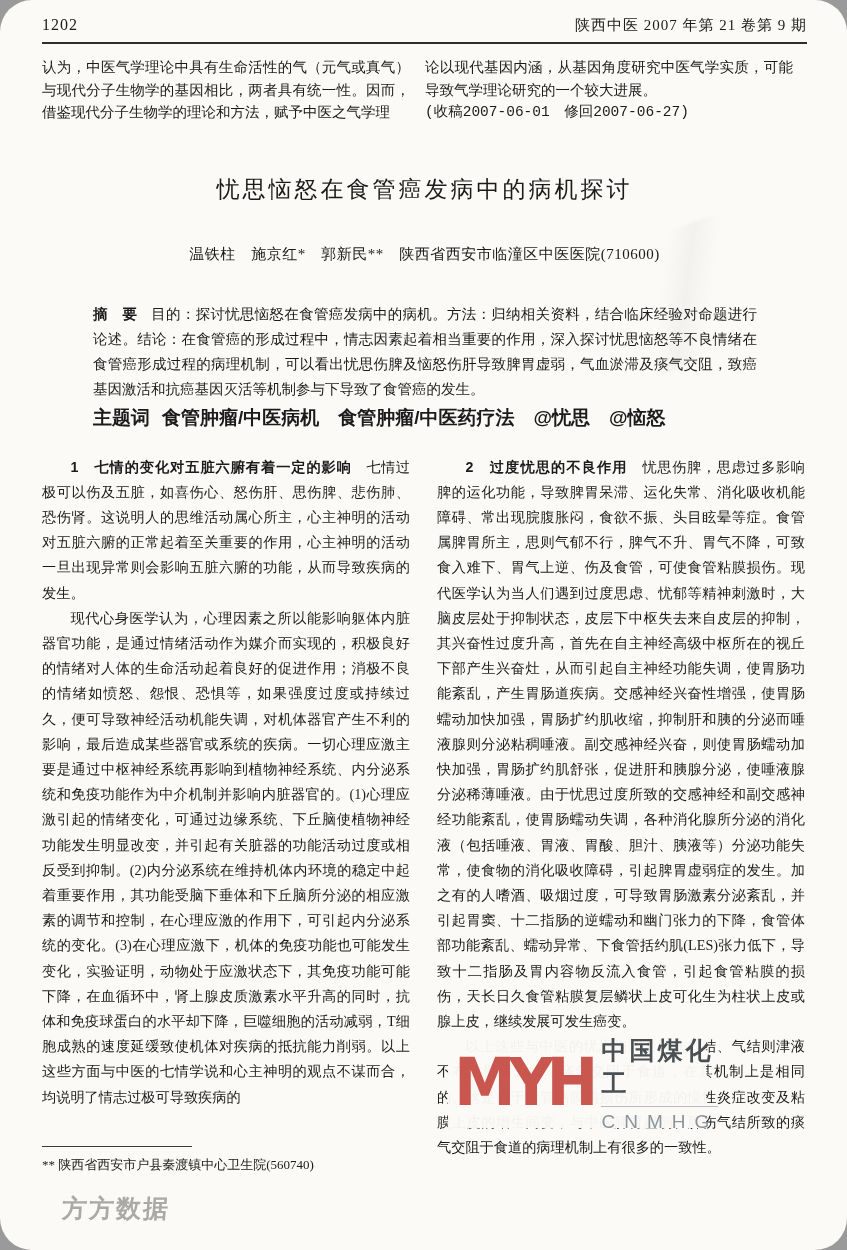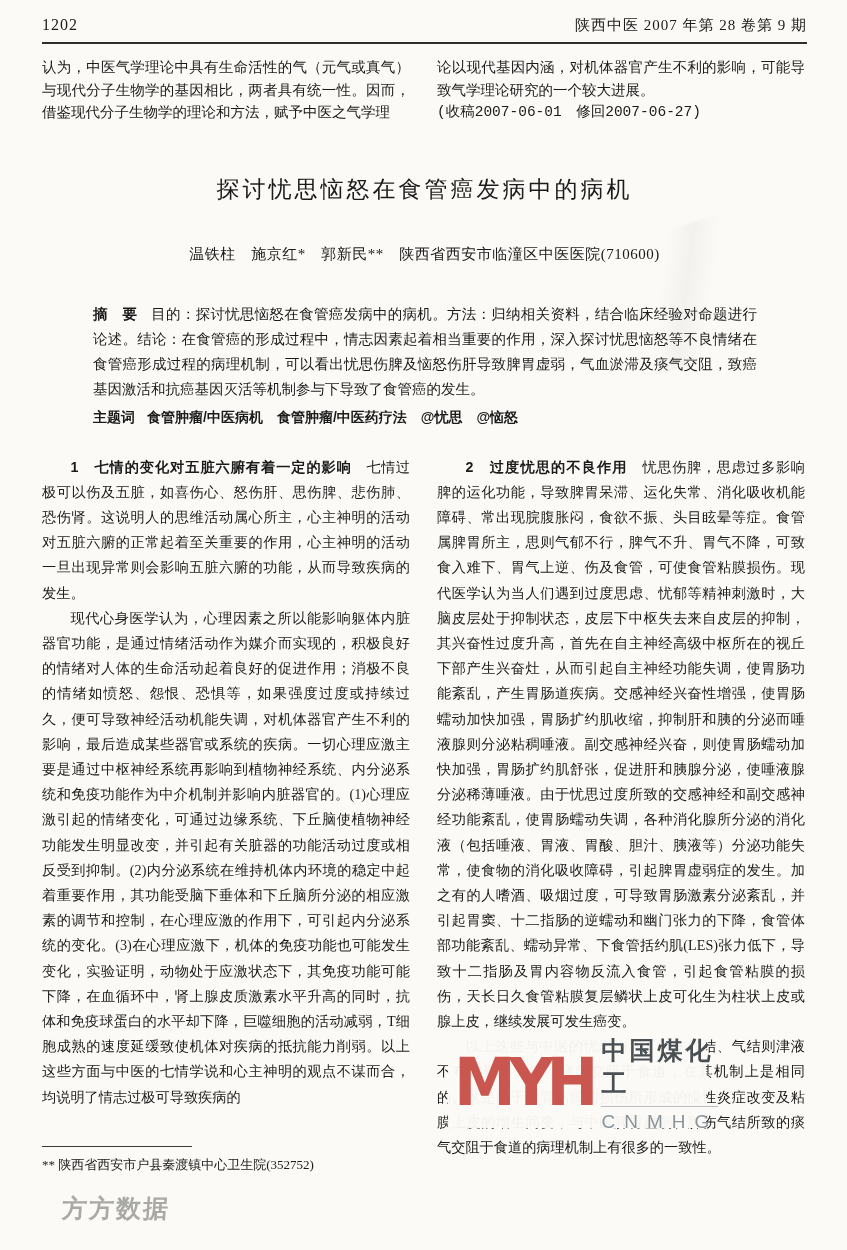--- a/index.html
+++ b/index.html
@@ -1,54 +1,55 @@
 <!DOCTYPE html>
 <html lang="zh"><head>
 <meta charset="utf-8">
 <style>
   * { margin:0; padding:0; box-sizing:border-box; }
   html,body { background:#9a9a9a; }
   .page {
     position:relative; width:847px; height:1250px; margin:0 auto;
     background:#fbfaf6; color:#1b1b1b; overflow:hidden;
     font-family:"Liberation Serif","DejaVu Serif",serif;
+    border-radius:32px;
   }
   .inner { position:absolute; left:42px; right:40px; top:0; }
 
   
   .header {
     display:flex; justify-content:space-between; align-items:baseline;
     padding-top:16px; padding-bottom:7px; border-bottom:2px solid #2e2e2e;
     font-size:16px;
   }
   .header .pageno { letter-spacing:1px; }
   .header .issue { font-size:15px; letter-spacing:1px; }
 
   
-  .prev { display:flex; gap:27px; margin-top:12px; font-size:14.5px; line-height:22.5px; }
+  .prev { display:flex; gap:15px; margin-top:12px; font-size:14.5px; line-height:22.5px; }
   .pcol { width:368px; text-align:justify; text-justify:inter-ideograph; }
   .dates { text-align:left;font-family:Liberation Mono, monospace; }
 
   
   .title {
     margin-top:50px; text-align:center; font-size:23px; letter-spacing:3px;
     font-weight:500;
   }
   .authors { margin-top:40px; text-align:center; font-size:15px; letter-spacing:0.5px; }
 
   
   .abstract {
     margin:38px 50px 0 51px; font-size:14.5px; line-height:25px;
     text-align:justify; text-justify:inter-ideograph;
   }
   .abslabel, .kwlabel, .kwtext, .phead {
     font-family:"Liberation Sans","DejaVu Sans",sans-serif; font-weight:bold;
   }
   .abslabel { margin-right:14px;margin-top:20px; }
-  .keywords { margin:3px 50px 0 51px; font-size:14px; line-height:25px; }
+  .keywords { margin:3px 50px 0 51px; font-size:19px; line-height:25px; }
   .kwlabel { margin-right:12px; }
 
   
   .body { display:flex; gap:27px; margin-top:25px; height:722px; overflow:hidden;
           font-size:14.2px; line-height:25.2px; }
   .col { width:368px; display:flex; flex-direction:column; }
   .paras { flex:0 0 auto; }
   .para { text-align:justify; text-justify:inter-ideograph; text-indent:2em; }
   .para.noindent { text-indent:0; }
   .phead { letter-spacing:0.5px; }
@@ -92,55 +93,55 @@
   }
 </style>
 </head>
 <body>
 
 <div class="page">
   <div class="inner">
 
     <div class="header">
       <span class="pageno">1202</span>
-      <span class="issue">陕西中医 2007 年第 28 卷第 9 期</span>
+      <span class="issue">陕西中医 2007 年第 21 卷第 9 期</span>
     </div>
 
     <div class="prev">
       <div class="pcol">
         <span>认为，中医气学理论中具有生命活性的气（元气或真气）与现代分子生物学的基因相比，两者具有统一性。因而，借鉴现代分子生物学的理论和方法，赋予中医之气学理</span>
       </div>
       <div class="pcol">
-        <span>论以现代基因内涵，对机体器官产生不利的影响，可能导致气学理论研究的一个较大进展。</span>
+        <span>论以现代基因内涵，从基因角度研究中医气学实质，可能导致气学理论研究的一个较大进展。</span>
         <div class="dates">(收稿2007-06-01　修回2007-06-27)</div>
       </div>
     </div>
 
-    <div class="title">探讨忧思恼怒在食管癌发病中的病机</div>
+    <div class="title">忧思恼怒在食管癌发病中的病机探讨</div>
 
     <div class="authors">温铁柱　施京红*　郭新民**　陕西省西安市临潼区中医医院(710600)</div>
 
     <div class="abstract">
       <span class="abslabel">摘　要</span><span>目的：探讨忧思恼怒在食管癌发病中的病机。方法：归纳相关资料，结合临床经验对命题进行论述。结论：在食管癌的形成过程中，情志因素起着相当重要的作用，深入探讨忧思恼怒等不良情绪在食管癌形成过程的病理机制，可以看出忧思伤脾及恼怒伤肝导致脾胃虚弱，气血淤滞及痰气交阻，致癌基因激活和抗癌基因灭活等机制参与下导致了食管癌的发生。</span>
     </div>
 
     <div class="keywords">
       <span class="kwlabel">主题词</span><span class="kwtext">食管肿瘤/中医病机　食管肿瘤/中医药疗法　@忧思　@恼怒</span>
     </div>
 
     <div class="body">
       <div class="col">
         <div class="paras">
             <div class="para"><span class="phead">1　七情的变化对五脏六腑有着一定的影响</span>　七情过极可以伤及五脏，如喜伤心、怒伤肝、思伤脾、悲伤肺、恐伤肾。这说明人的思维活动属心所主，心主神明的活动对五脏六腑的正常起着至关重要的作用，心主神明的活动一旦出现异常则会影响五脏六腑的功能，从而导致疾病的发生。</div>
             <div class="para">现代心身医学认为，心理因素之所以能影响躯体内脏器官功能，是通过情绪活动作为媒介而实现的，积极良好的情绪对人体的生命活动起着良好的促进作用；消极不良的情绪如愤怒、怨恨、恐惧等，如果强度过度或持续过久，便可导致神经活动机能失调，对机体器官产生不利的影响，最后造成某些器官或系统的疾病。一切心理应激主要是通过中枢神经系统再影响到植物神经系统、内分泌系统和免疫功能作为中介机制并影响内脏器官的。(1)心理应激引起的情绪变化，可通过边缘系统、下丘脑使植物神经功能发生明显改变，并引起有关脏器的功能活动过度或相反受到抑制。(2)内分泌系统在维持机体内环境的稳定中起着重要作用，其功能受脑下垂体和下丘脑所分泌的相应激素的调节和控制，在心理应激的作用下，可引起内分泌系统的变化。(3)在心理应激下，机体的免疫功能也可能发生变化，实验证明，动物处于应激状态下，其免疫功能可能下降，在血循环中，肾上腺皮质激素水平升高的同时，抗体和免疫球蛋白的水平却下降，巨噬细胞的活动减弱，T细胞成熟的速度延缓致使机体对疾病的抵抗能力削弱。以上这些方面与中医的七情学说和心主神明的观点不谋而合，均说明了情志过极可导致疾病的</div>
           </div>
         <div class="fnblock">
           <div class="fnrule"></div>
           <div>
-              <div class="footnote">** 陕西省西安市户县秦渡镇中心卫生院(352752)</div>
+              <div class="footnote">** 陕西省西安市户县秦渡镇中心卫生院(560740)</div>
             </div>
         </div>
       </div>
       <div class="col">
         <div class="paras">
             <div class="para"><span class="phead">2　过度忧思的不良作用</span>　忧思伤脾，思虑过多影响脾的运化功能，导致脾胃呆滞、运化失常、消化吸收机能障碍、常出现脘腹胀闷，食欲不振、头目眩晕等症。食管属脾胃所主，思则气郁不行，脾气不升、胃气不降，可致食入难下、胃气上逆、伤及食管，可使食管粘膜损伤。现代医学认为当人们遇到过度思虑、忧郁等精神刺激时，大脑皮层处于抑制状态，皮层下中枢失去来自皮层的抑制，其兴奋性过度升高，首先在自主神经高级中枢所在的视丘下部产生兴奋灶，从而引起自主神经功能失调，使胃肠功能紊乱，产生胃肠道疾病。交感神经兴奋性增强，使胃肠蠕动加快加强，胃肠扩约肌收缩，抑制肝和胰的分泌而唾液腺则分泌粘稠唾液。副交感神经兴奋，则使胃肠蠕动加快加强，胃肠扩约肌舒张，促进肝和胰腺分泌，使唾液腺分泌稀薄唾液。由于忧思过度所致的交感神经和副交感神经功能紊乱，使胃肠蠕动失调，各种消化腺所分泌的消化液（包括唾液、胃液、胃酸、胆汁、胰液等）分泌功能失常，使食物的消化吸收障碍，引起脾胃虚弱症的发生。加之有的人嗜酒、吸烟过度，可导致胃肠激素分泌紊乱，并引起胃窦、十二指肠的逆蠕动和幽门张力的下降，食管体部功能紊乱、蠕动异常、下食管括约肌(LES)张力低下，导致十二指肠及胃内容物反流入食管，引起食管粘膜的损伤，天长日久食管粘膜复层鳞状上皮可化生为柱状上皮或腺上皮，继续发展可发生癌变。</div>
             <div class="para">以上这些与中医的忧思伤脾、脾伤气结、气结则津液不布遂聚而为痰，痰气交阻于食道，在其机制上是相同的。这是由于食管粘膜的损伤所形成的慢性炎症改变及粘膜上皮的增生间变，与中医脾胃虚弱、脾伤气结所致的痰气交阻于食道的病理机制上有很多的一致性。</div>
           </div>
       </div>
     </div>

